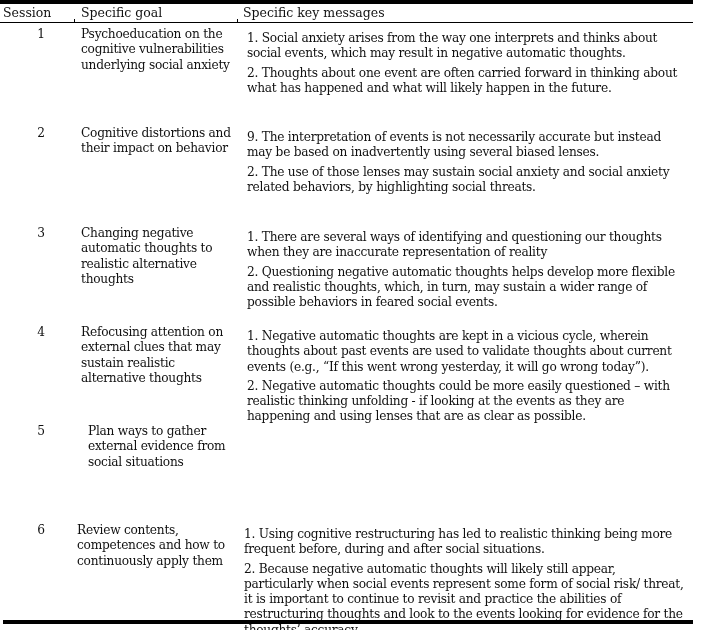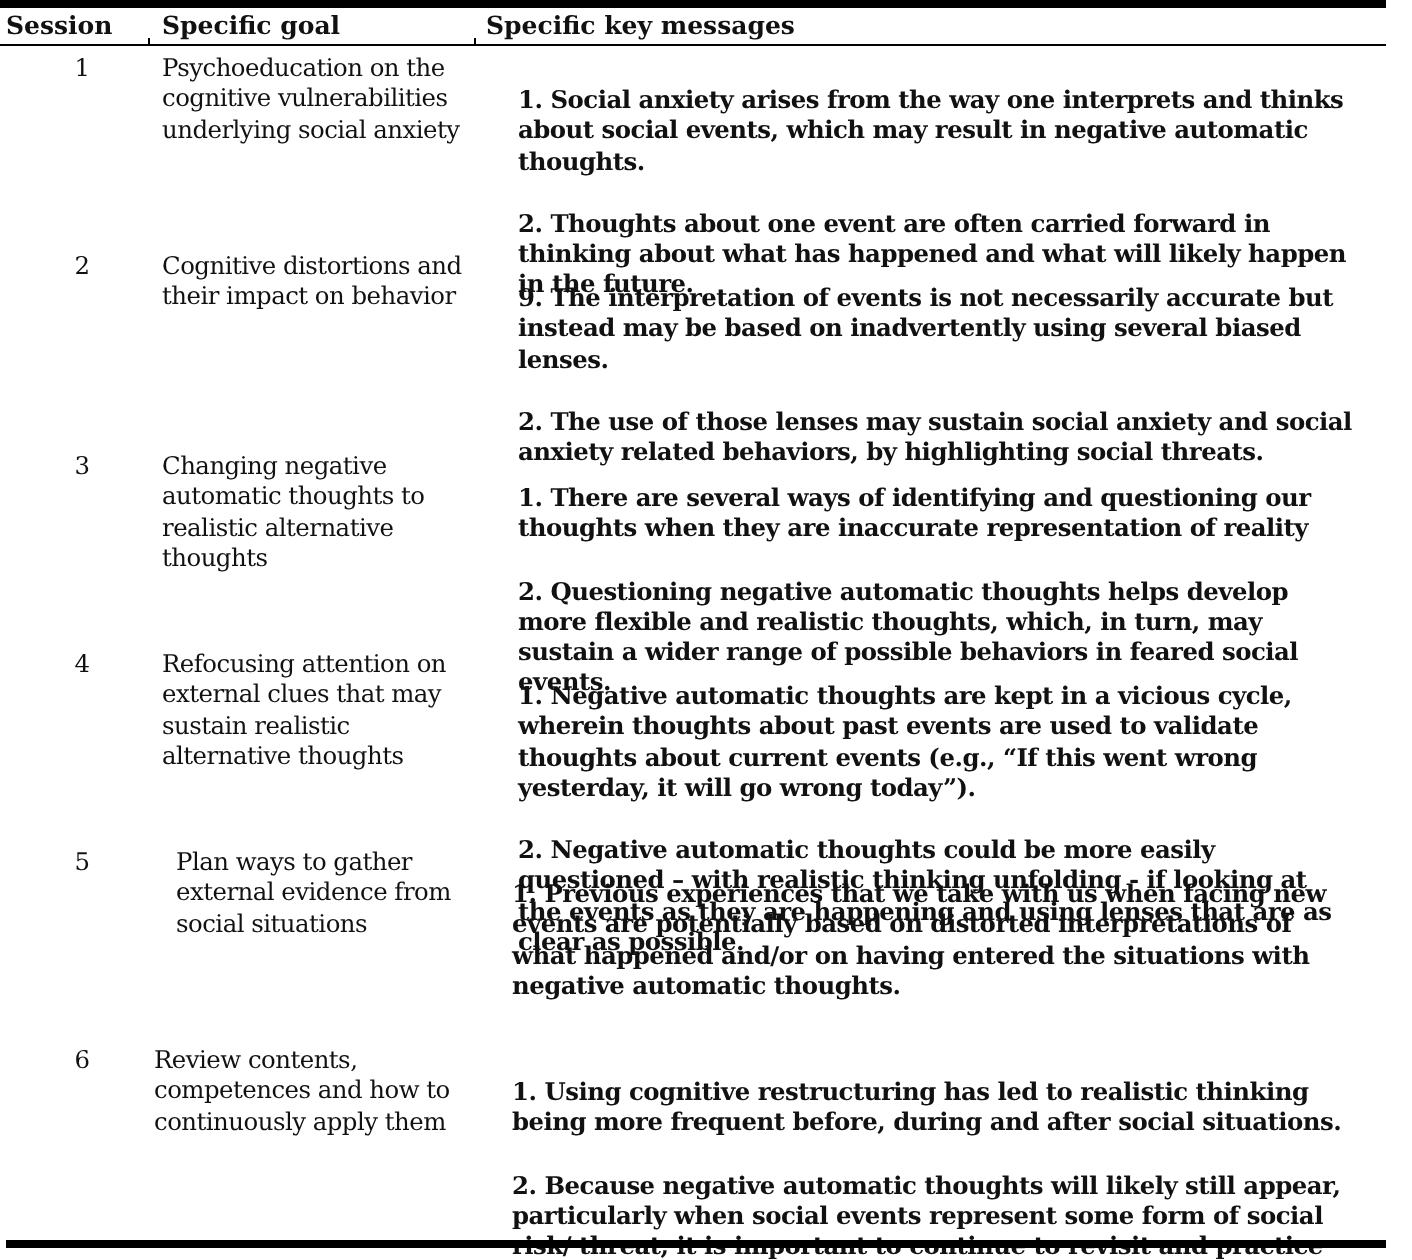--- a/index.html
+++ b/index.html
@@ -1,27 +1,27 @@
 <!DOCTYPE html>
 <html><head>
 <meta charset="utf-8">
 <style>
   html, body { margin: 0; padding: 0; background: #ffffff; }
   body { width: 706px; height: 630px; overflow: hidden; position: relative;
          font-family: "DejaVu Serif", "Liberation Serif", serif; color: #111; }
   .top-rule { position: absolute; left: 0; top: 0; width: 693px; height: 4px; background: #000; }
-  .head { position: absolute; top: 5px; font-weight: bold; font-size: 12.5px; line-height: 15px; text-align: right; }
+  .head { position: absolute; top: 5px; font-weight: normal; font-size: 12.5px; line-height: 15px; text-align: right; }
   .head-rule { position: absolute; left: 0; top: 22px; width: 693px; height: 1px; background: #000; }
   .tick { position: absolute; top: 19px; width: 1px; height: 4px; background: #000; }
   .row { position: absolute; left: 0; width: 693px; }
   .cell { position: absolute; top: 0; font-size: 12.2px; line-height: 15.3px; letter-spacing: -0.25px; }
   .c-session { left: 16px; width: 50px; text-align: center; }
   .c-goal { left: 81px; width: 150px; }
   .c-msg { left: 243px; width: 450px; }
-  .c-msg p { margin: 16px; font-weight: bold; }
+  .c-msg p { margin: 4px; }
   .bottom-rule { position: absolute; left: 3px; top: 620px; width: 690px; height: 4px; background: #000; }
 </style>
 </head>
 <body>
 
 <div class="top-rule"></div>
 
 <div class="head" style="left:3px;">Session</div>
 <div class="head" style="left:81px;">Specific goal</div>
 <div class="head" style="left:243px;">Specific key messages</div>
@@ -63,21 +63,20 @@
   <div class="cell c-msg">
     <p>1. Negative automatic thoughts are kept in a vicious cycle, wherein thoughts about past events are used to validate thoughts about current events (e.g., “If this went wrong yesterday, it will go wrong today”).</p>
     <p>2. Negative automatic thoughts could be more easily questioned – with realistic thinking unfolding - if looking at the events as they are happening and using lenses that are as clear as possible.</p>
   </div>
 </div>
 
 <div class="row" style="top:424px;">
   <div class="cell c-session">5</div>
   <div class="cell c-goal" style="left:64px;margin-left:24px;">Plan ways to gather external evidence from social situations</div>
   <div class="cell c-msg" style="left:240px;">
-    <p>1. Previous experiences that we take with us when facing new events are potentially based on distorted interpretations of what happened and/or on having entered the situations with negative automatic thoughts.</p>
   </div>
 </div>
 
 <div class="row" style="top:523px;">
   <div class="cell c-session">6</div>
   <div class="cell c-goal" style="left:77px;">Review contents, competences and how to continuously apply them</div>
   <div class="cell c-msg" style="left:240px;">
     <p>1. Using cognitive restructuring has led to realistic thinking being more frequent before, during and after social situations.</p>
     <p>2. Because negative automatic thoughts will likely still appear, particularly when social events represent some form of social risk/ threat, it is important to continue to revisit and practice the abilities of restructuring thoughts and look to the events looking for evidence for the thoughts’ accuracy.</p>
   </div>

